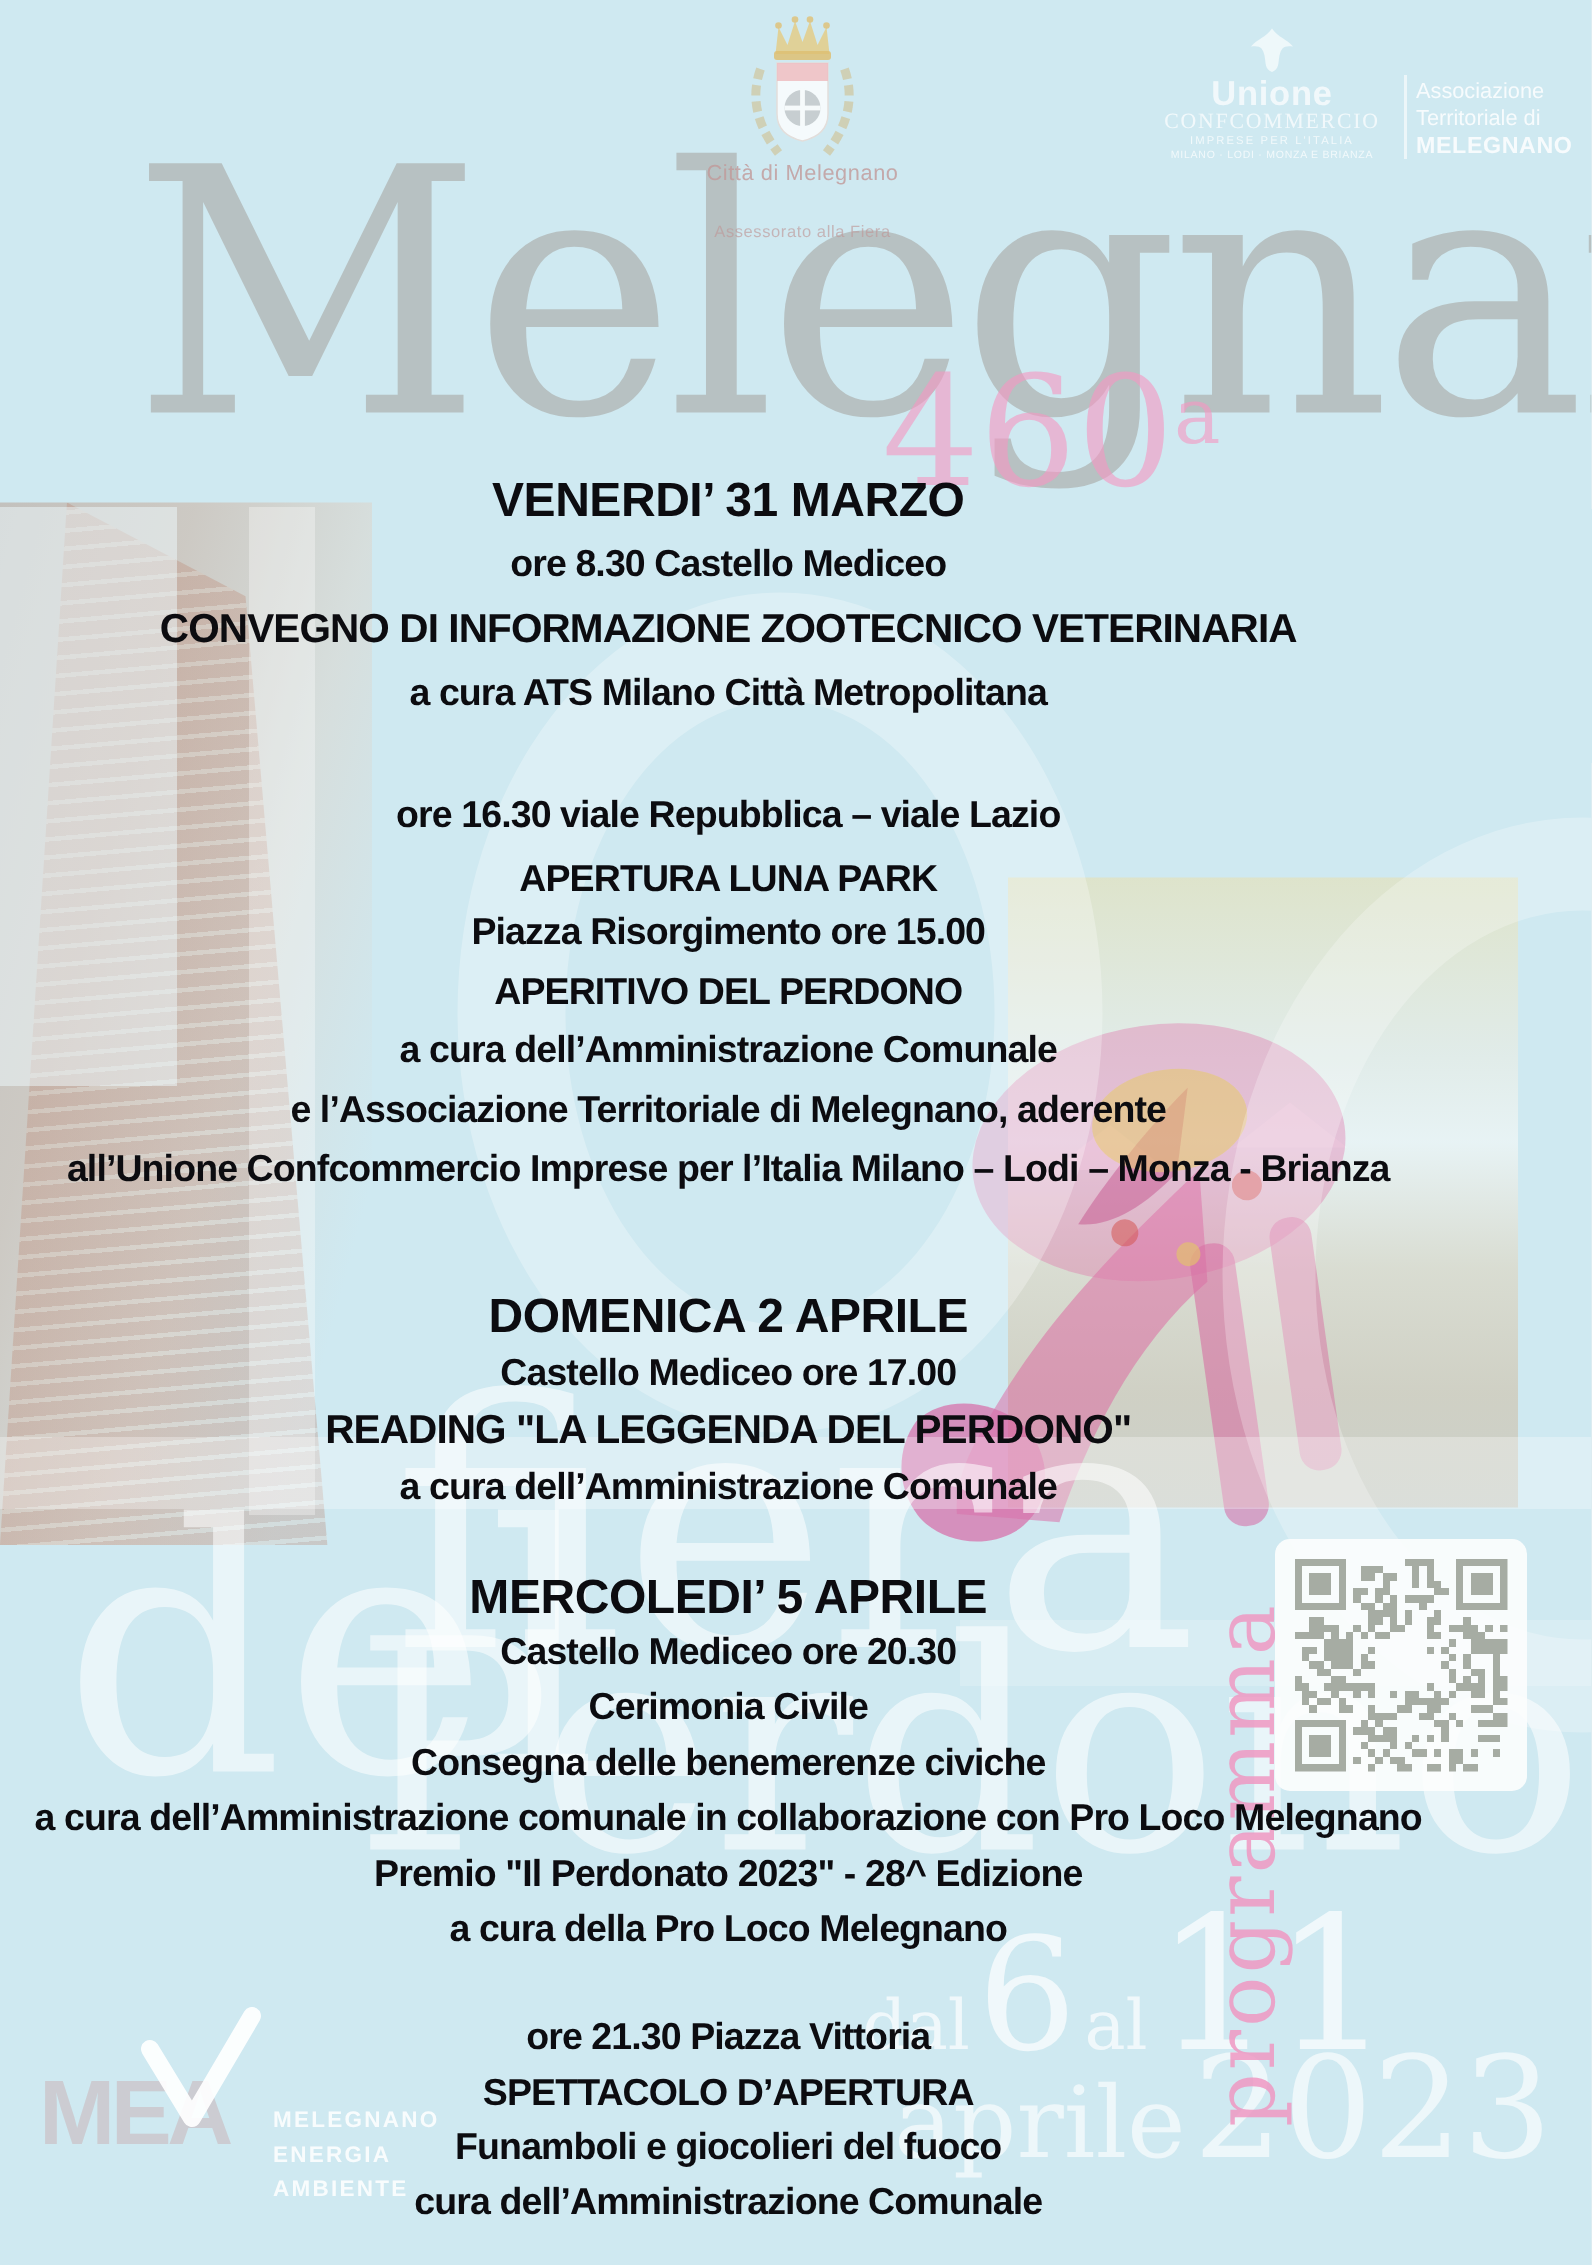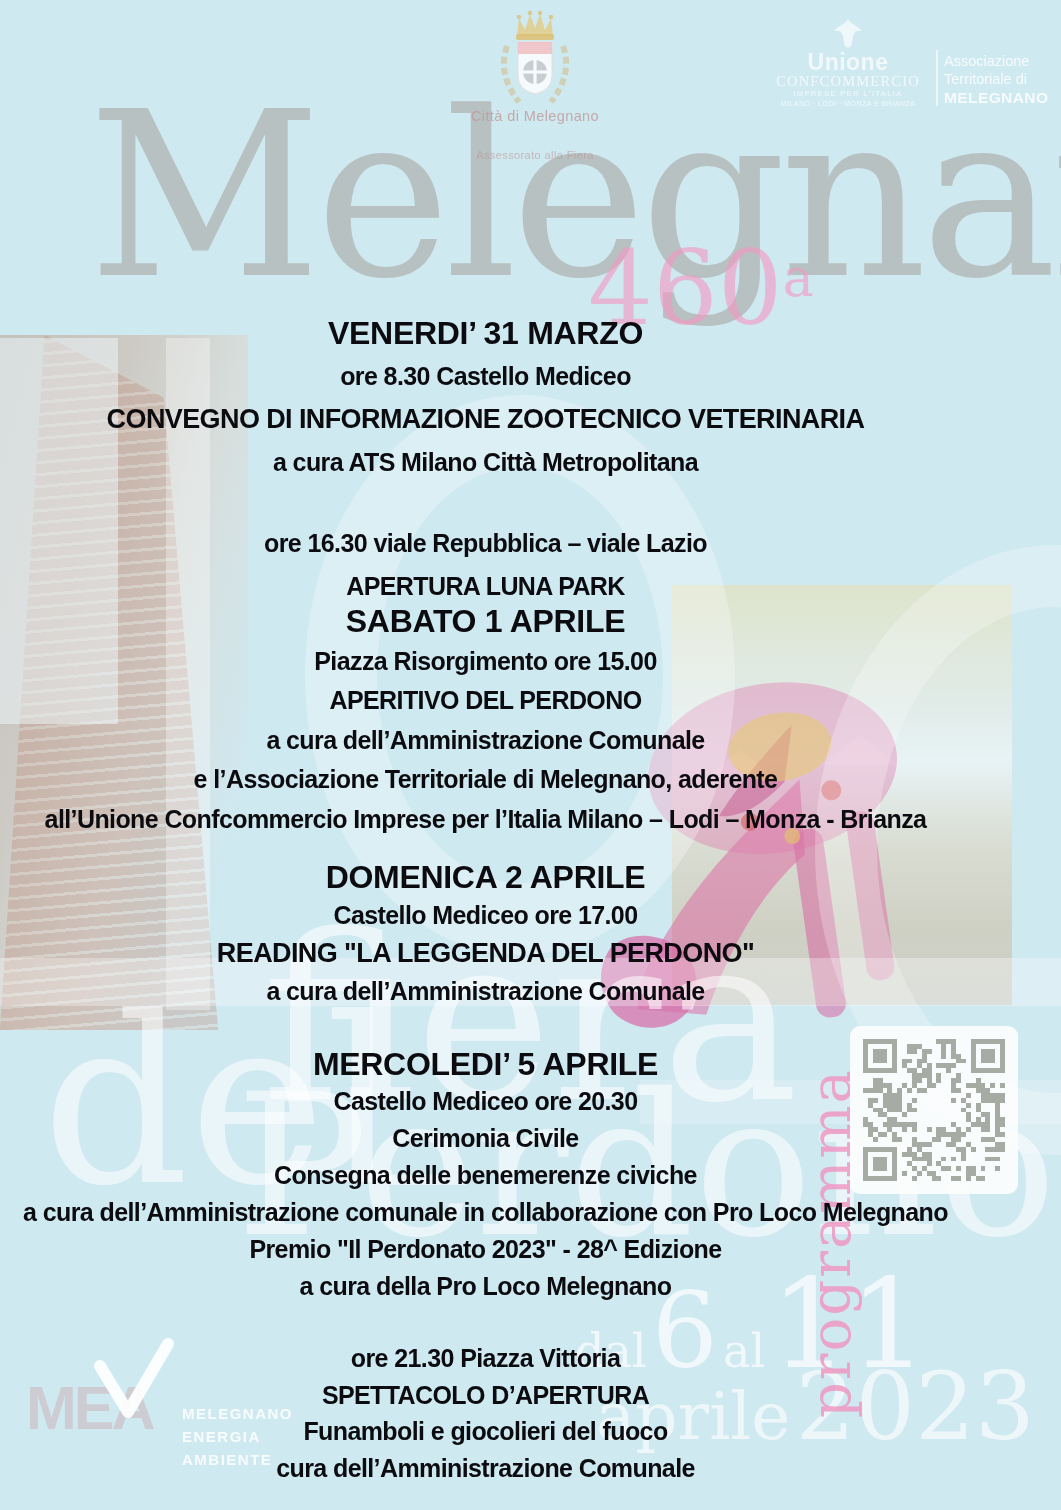--- a/index.html
+++ b/index.html
@@ -480,21 +480,20 @@
     <div class="l md">CONVEGNO DI INFORMAZIONE ZOOTECNICO VETERINARIA</div>
     <div class="l">a cura ATS Milano Città Metropolitana</div>
   </div>
 
   <div class="abs block lh43" style="top:522px;">
     <div class="l">ore 16.30 viale Repubblica – viale Lazio</div>
     <div class="l">APERTURA LUNA PARK</div>
   </div>
 
   <div class="abs block lh39" style="top:602px;">
-    <div class="h">SABATO 1 APRILE</div>
     <div class="l">Piazza Risorgimento ore 15.00</div>
     <div class="l">APERITIVO DEL PERDONO</div>
     <div class="l">a cura dell’Amministrazione Comunale</div>
     <div class="l">e l’Associazione Territoriale di Melegnano, aderente</div>
     <div class="l sm">all’Unione Confcommercio Imprese per l’Italia Milano – Lodi – Monza - Brianza</div>
   </div>
 
   <div class="abs block lh38" style="top:858px;">
     <div class="h">DOMENICA 2 APRILE</div>
     <div class="l">Castello Mediceo ore 17.00</div>

